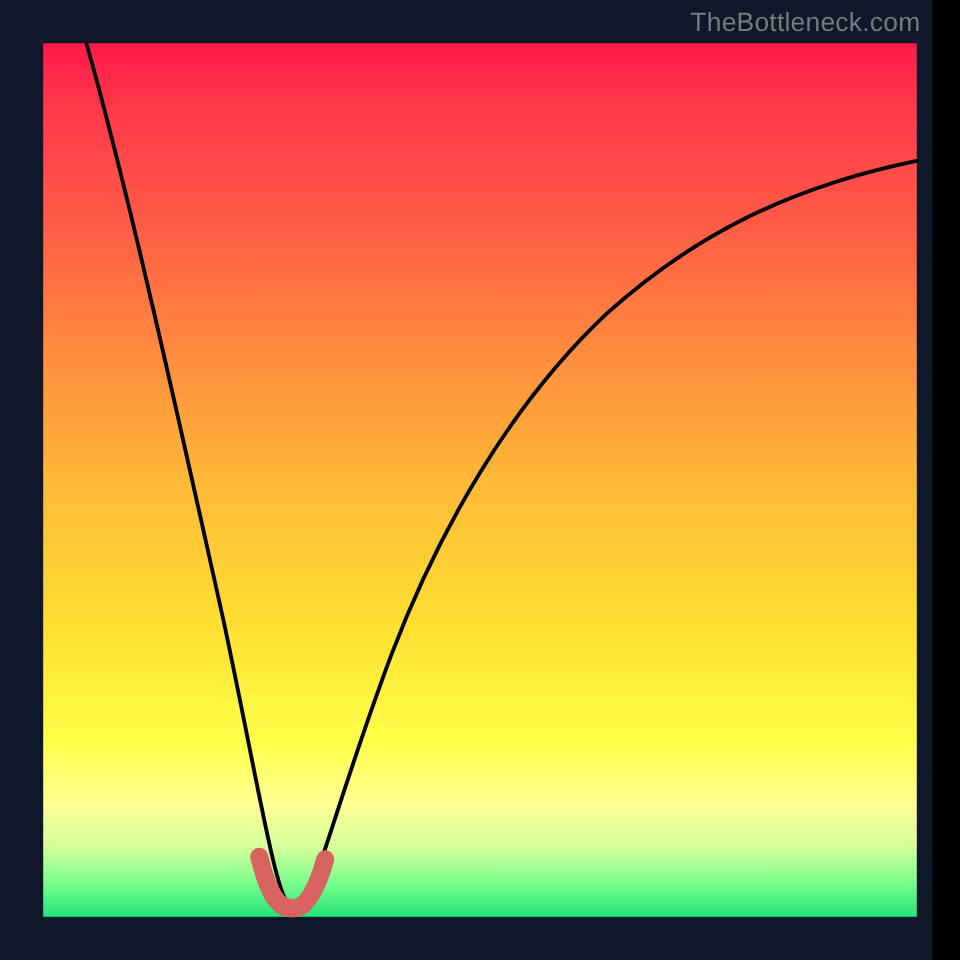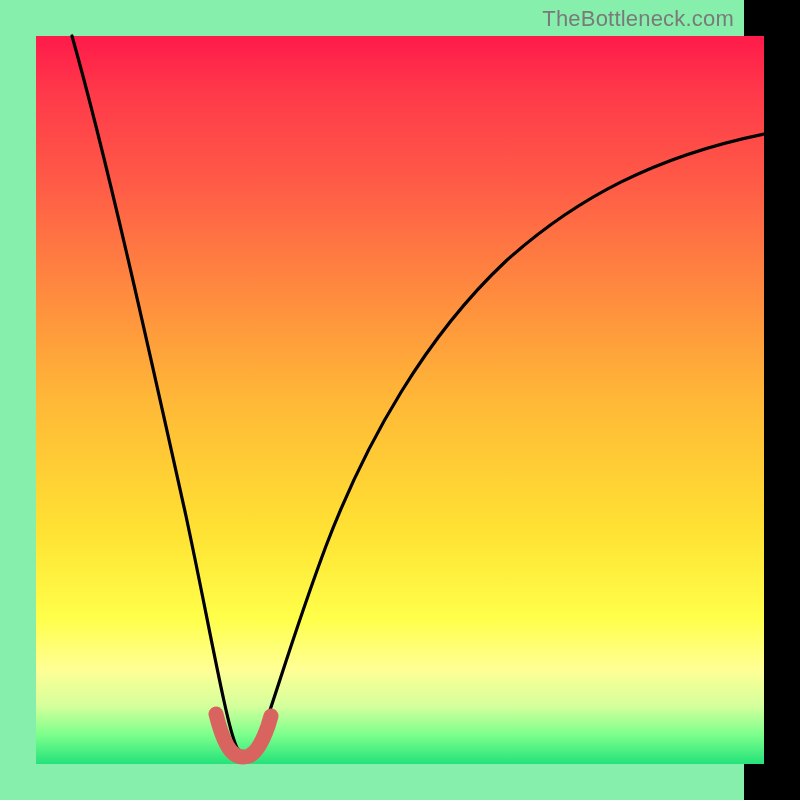--- a/index.html
+++ b/index.html
@@ -10,21 +10,22 @@
     background: #000000;
     overflow: hidden;
     font-family: Arial, Helvetica, sans-serif;
   }
   .frame {
     position: absolute;
     top: 0;
     left: 0;
     width: 744px;
     height: 800px;
-    background: #86efac;
+    background: #0f172a;
+    padding-left: 33px;
   }
   .plot {
     position: absolute;
     left: 36px;
     top: 36px;
     width: 728px;
     height: 728px;
     
     background: linear-gradient(
       to bottom,

